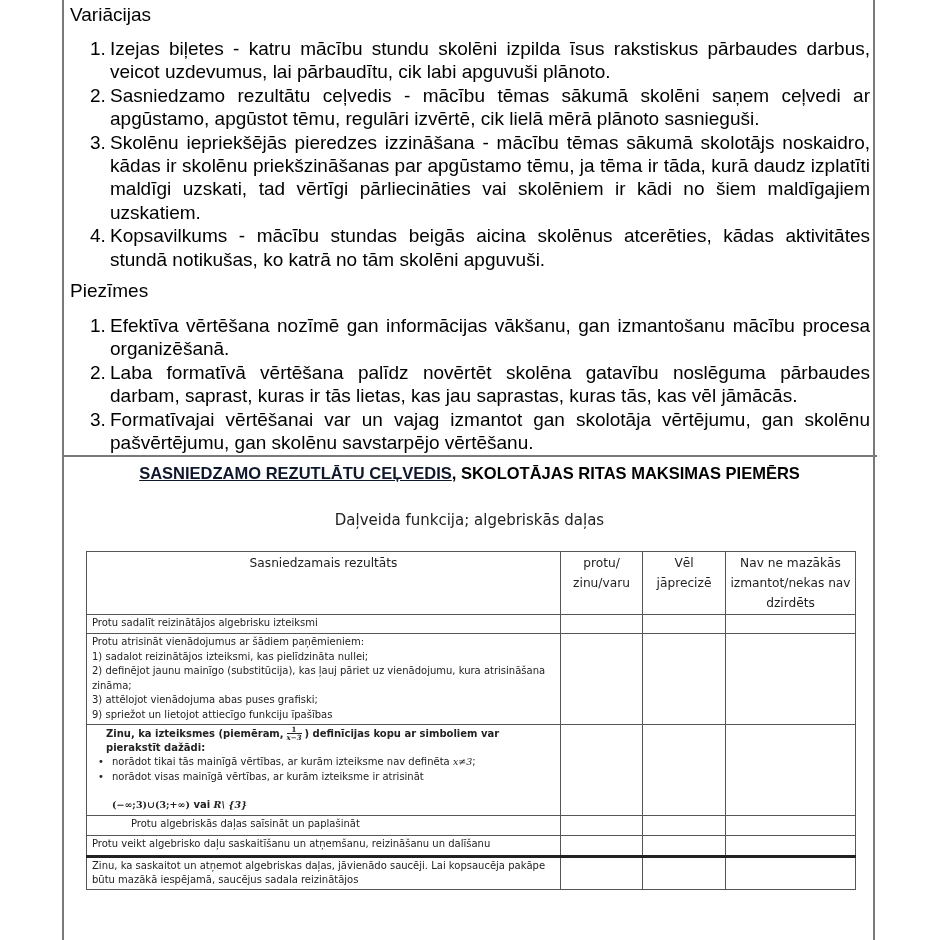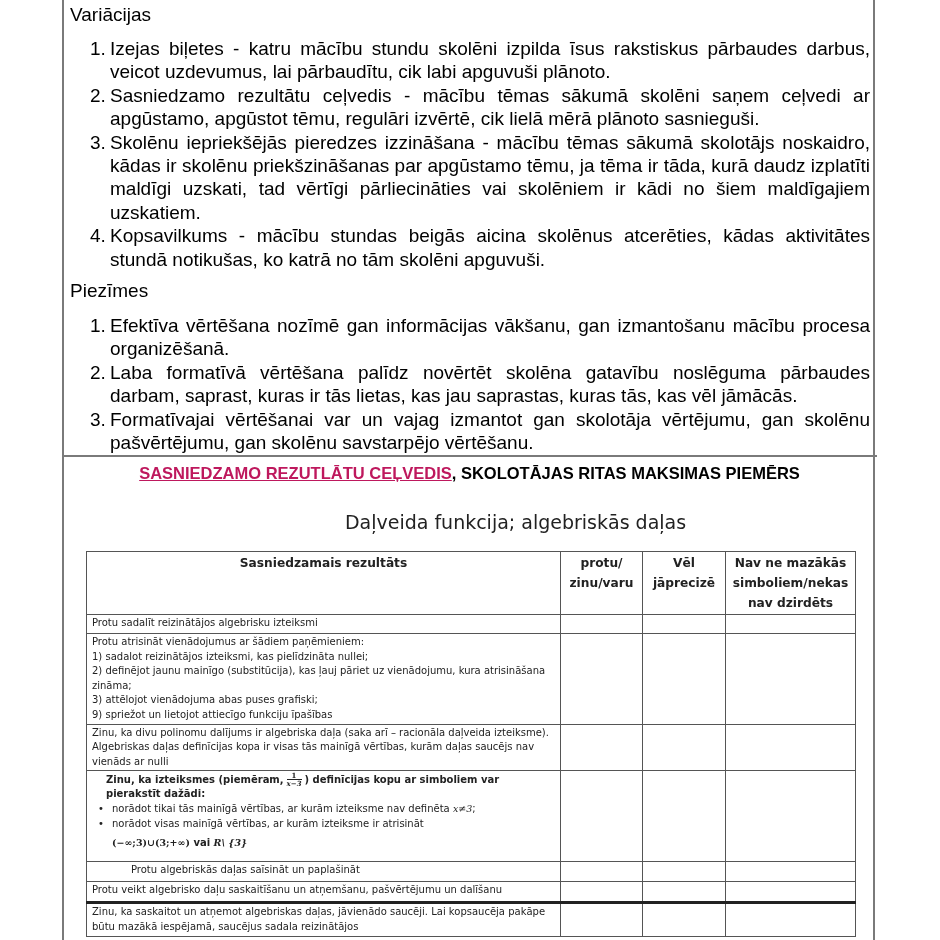--- a/index.html
+++ b/index.html
@@ -7,25 +7,25 @@
   .frame { position: absolute; left: 62px; top: -2px; width: 813px; height: 960px; border-left: 2px solid #7a7a7a; border-right: 2px solid #7a7a7a; box-sizing: border-box; }
   .divider { position: absolute; left: 62px; width: 815px; top: 455px; height: 0; border-top: 2px solid #7a7a7a; }
 
   .sec-heading { position: absolute; left: 70px; font-size: 19px; line-height: 22px; }
   ol.list { position: absolute; left: 90px; width: 780px; margin: 0; padding: 0; list-style: none; font-size: 19px; line-height: 23.4px; }
   ol.list li { position: relative; padding-left: 20px; text-align: justify; text-align-last: left; }
   ol.list li .num { position: absolute; left: 0; top: 0; }
 
   .guide-title { position: absolute; left: 62px; width: 815px; top: 464px; text-align: center; font-size: 16.5px; font-weight: bold; }
   .guide-title a { color: #2b5fd6; text-decoration: underline; }
-  .doc-subtitle { position: absolute; left: 62px; width: 815px; top: 511px; text-align: center; font-family: "DejaVu Sans", sans-serif; font-size: 19px; color: #222; padding-left: 46px; }
+  .doc-subtitle { position: absolute; left: 62px; width: 815px; top: 511px; text-align: center; font-family: "DejaVu Sans", sans-serif; font-size: 15px; color: #222; }
 
   table.rubric { position: absolute; left: 86px; top: 551px; width: 769px; border-collapse: collapse; font-family: "DejaVu Sans", sans-serif; font-size: 10px; color: #222; table-layout: fixed; }
   table.rubric th, table.rubric td { border: 1.5px solid #555; vertical-align: top; padding: 1px 5px; line-height: 14.6px; }
-  table.rubric th { font-weight: bold; text-align: center; font-size: 12.2px; line-height: 20px; padding: 1px 3px; }
+  table.rubric th { font-weight: normal; text-align: center; font-size: 12.2px; line-height: 20px; padding: 1px 3px; }
   table.rubric col.c1 { width: 474px; }
   table.rubric col.c2 { width: 82px; }
   table.rubric col.c3 { width: 83px; }
   table.rubric col.c4 { width: 130px; }
   tr.r-thick td { border-top: 3px solid #222; margin-top: 10px; }
   .indent-block { padding-left: 14px; font-weight: bold; }
   .bul { display: block; padding-left: 20px; position: relative; }
   .bul::before { content: "•"; position: absolute; left: 6px; }
   .frac { display: inline-block; vertical-align: middle; text-align: center; font-family: "DejaVu Serif", serif; font-size: 7px; line-height: 7px; margin: 0 3px; }
   .frac .n { display: block; border-bottom: 1px solid #222; padding: 0 1px; }
@@ -49,37 +49,37 @@
 <div class="sec-heading" style="top:280px;">Piezīmes</div>
 <ol class="list" style="top:314px;">
   <li><span class="num">1.</span><span>Efektīva vērtēšana nozīmē gan informācijas vākšanu, gan izmantošanu mācību procesa organizēšanā.</span></li>
   <li><span class="num">2.</span><span>Laba formatīvā vērtēšana palīdz novērtēt skolēna gatavību noslēguma pārbaudes darbam, saprast, kuras ir tās lietas, kas jau saprastas, kuras tās, kas vēl jāmācās.</span></li>
   <li><span class="num">3.</span><span>Formatīvajai vērtēšanai var un vajag izmantot gan skolotāja vērtējumu, gan skolēnu pašvērtējumu, gan skolēnu savstarpējo vērtēšanu.</span></li>
 </ol>
 
 <div class="divider"></div>
 
 <div class="guide-title">
-  <a href="#" style="color: #be185d;">SASNIEDZAMO REZUTLĀTU CEĻVEDIS</a><span>, SKOLOTĀJAS RITAS MAKSIMAS PIEMĒRS</span>
+  <a href="#" style="color: #0f172a;">SASNIEDZAMO REZUTLĀTU CEĻVEDIS</a><span>, SKOLOTĀJAS RITAS MAKSIMAS PIEMĒRS</span>
 </div>
 <div class="doc-subtitle">Daļveida funkcija; algebriskās daļas</div>
 
 <table class="rubric">
   <colgroup>
       <col class="c1">
       <col class="c2">
       <col class="c3">
       <col class="c4">
     </colgroup>
   <thead>
     <tr>
       <th style="height:58px;">Sasniedzamais rezultāts</th>
       <th>protu/ zinu/varu</th>
       <th>Vēl jāprecizē</th>
-      <th>Nav ne mazākās simboliem/nekas nav dzirdēts</th>
+      <th>Nav ne mazākās izmantot/nekas nav dzirdēts</th>
     </tr>
   </thead>
   <tbody>
     <tr>
       <td style="height:16px;">Protu sadalīt reizinātājos algebrisku izteiksmi</td>
       <td></td>
       <td></td>
       <td></td>
     </tr>
     <tr>
@@ -88,48 +88,42 @@
         <div>1) sadalot reizinātājos izteiksmi, kas pielīdzināta nullei;</div>
         <div>2) definējot jaunu mainīgo (substitūcija), kas ļauj pāriet uz vienādojumu, kura atrisināšana zināma;</div>
         <div>3) attēlojot vienādojuma abas puses grafiski;</div>
         <div>9) spriežot un lietojot  attiecīgo funkciju īpašības</div>
       </td>
       <td></td>
       <td></td>
       <td></td>
     </tr>
     <tr>
-      <td>Zinu, ka divu polinomu dalījums ir algebriska daļa (saka arī – racionāla daļveida izteiksme). Algebriskas  daļas definīcijas kopa ir visas tās mainīgā vērtības, kurām daļas saucējs nav vienāds ar nulli</td>
-      <td></td>
-      <td></td>
-      <td></td>
-    </tr>
-    <tr>
       <td style="height:88px;">
         <div class="indent-block">
           <span>Zinu, ka izteiksmes (piemēram,</span><span class="frac"><span class="n">1</span><span class="d">x−3</span></span><span>) definīcijas kopu ar simboliem var pierakstīt dažādi:</span>
         </div>
         <span class="bul"><span>norādot tikai tās mainīgā vērtības, ar kurām izteiksme nav definēta</span> <span class="math"><i>x≠3</i></span><span>;</span></span>
         <span class="bul">norādot visas mainīgā vērtības, ar kurām izteiksme ir atrisināt</span>
-        <div class="indent-block" style="padding-left:20px; margin-top:5px;">
+        <div class="indent-block" style="padding-left:20px; margin-top:14px;">
           <span class="math">(−∞;3)∪(3;+∞)</span> <span>vai</span> <span class="math"><i>R\ {3}</i></span>
         </div>
       </td>
       <td></td>
       <td></td>
       <td></td>
     </tr>
     <tr>
       <td style="height:17px;padding-left:44px;">Protu algebriskās daļas saīsināt un paplašināt</td>
       <td></td>
       <td></td>
       <td></td>
     </tr>
     <tr>
-      <td style="height:17px;">Protu veikt algebrisko daļu saskaitīšanu un atņemšanu, pašvērtējumu un dalīšanu</td>
+      <td style="height:17px;">Protu veikt algebrisko daļu saskaitīšanu un atņemšanu, reizināšanu un dalīšanu</td>
       <td></td>
       <td></td>
       <td></td>
     </tr>
     <tr class="r-thick">
       <td>Zinu, ka saskaitot un atņemot algebriskas daļas, jāvienādo saucēji. Lai kopsaucēja pakāpe būtu mazākā  iespējamā, saucējus sadala reizinātājos</td>
       <td></td>
       <td></td>
       <td></td>
     </tr>

